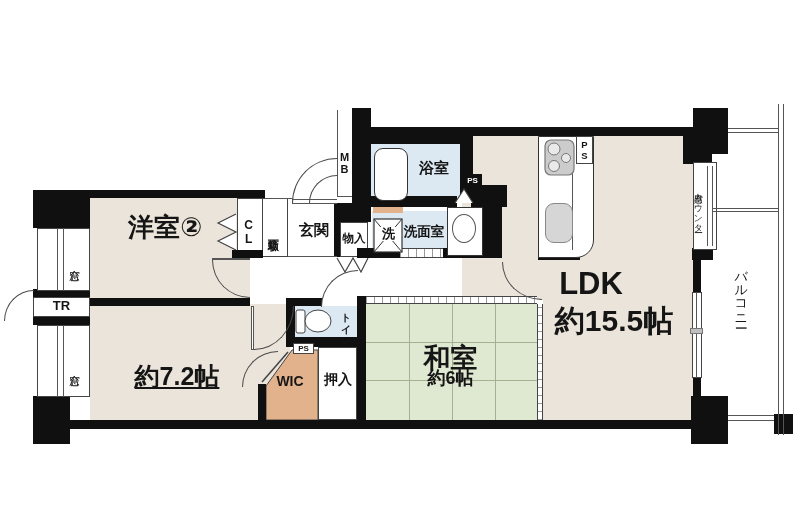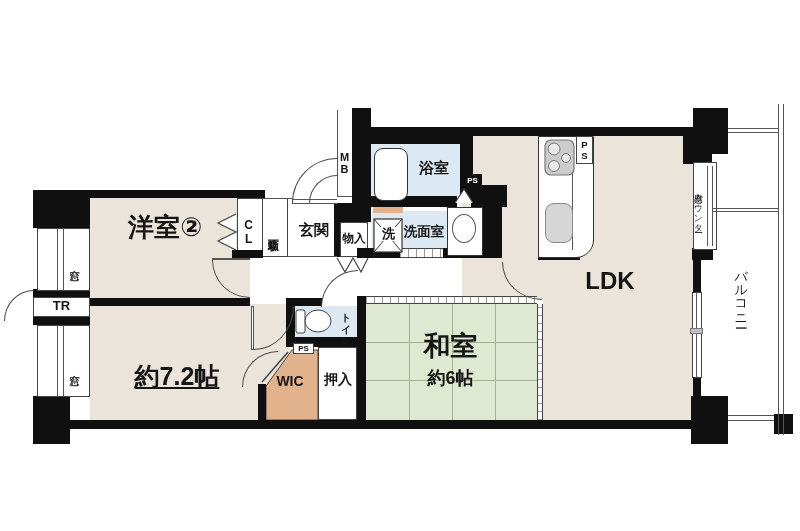--- a/index.html
+++ b/index.html
@@ -165,23 +165,24 @@
   <div class="arc blq" style="left:212px;top:260px;width:38px;height:38px;"></div>
   <div class="abs" style="left:212px;top:258px;width:38px;height:2px;background:#555;"></div>
   <div class="arc brq" style="left:254px;top:306px;width:40px;height:44px;"></div>
   <div class="abs" style="left:251px;top:306px;width:3px;height:44px;background:#fff;border:1px solid #555;box-sizing:border-box;"></div>
   <div class="arc tlq" style="left:321px;top:270px;width:37px;height:37px;"></div>
   <div class="arc tlq" style="left:242px;top:351px;width:36px;height:36px;"></div>
   <div class="arc blq" style="left:502px;top:262px;width:40px;height:38px;"></div>
 
   <div class="lbl" style="left:95px;top:214px;width:140px;font-size:26px;">洋室②</div>
   <div class="lbl" style="left:102px;top:363px;width:150px;font-size:25px;text-decoration:underline;">約7.2帖</div>
-  <div class="lbl" style="left:398px;top:332px;width:105px;font-size:27px;font-family:Liberation Serif, serif;">和室</div>
+  <div class="lbl" style="left:398px;top:344px;width:105px;font-size:27px;font-family:Liberation Serif, serif;">和室</div>
   <div class="lbl" style="left:393px;top:369px;width:115px;font-size:18px;">約6帖</div>
-  <div class="lbl" style="left:555px;top:268px;width:110px;font-size:24px;">LDK</div>
+  <div class="lbl" style="left:536px;top:268px;width:110px;font-size:31px;">LDK</div>
+  <div class="lbl" style="left:538px;top:305px;width:152px;font-size:30px;">約15.5帖</div>
   <div class="lbl" style="left:410px;top:160px;width:48px;font-size:15px;">浴室</div>
   <div class="lbl" style="left:401px;top:225px;width:46px;font-size:13.5px;">洗面室</div>
   <div class="lbl" style="left:380px;top:227px;width:17px;font-size:13px;background:#fff;">洗</div>
   <div class="lbl vtext" style="left:340px;top:306px;height:33px;font-size:10px;font-weight:bold;">トイレ</div>
   <div class="lbl" style="left:293px;top:222px;width:42px;font-size:15px;">玄関</div>
   <div class="lbl vtext" style="left:267px;top:207px;height:48px;font-size:11px;">下駄箱</div>
   <div class="lbl vtext" style="left:242px;top:212px;height:40px;font-size:12px;">CL</div>
   <div class="lbl" style="left:341px;top:232px;width:26px;font-size:11.5px;">物入</div>
   <div class="lbl vtext" style="left:338px;top:146px;height:33px;font-size:11px;">MB</div>
   <div class="lbl" style="left:320px;top:372px;width:36px;font-size:14px;">押入</div>

